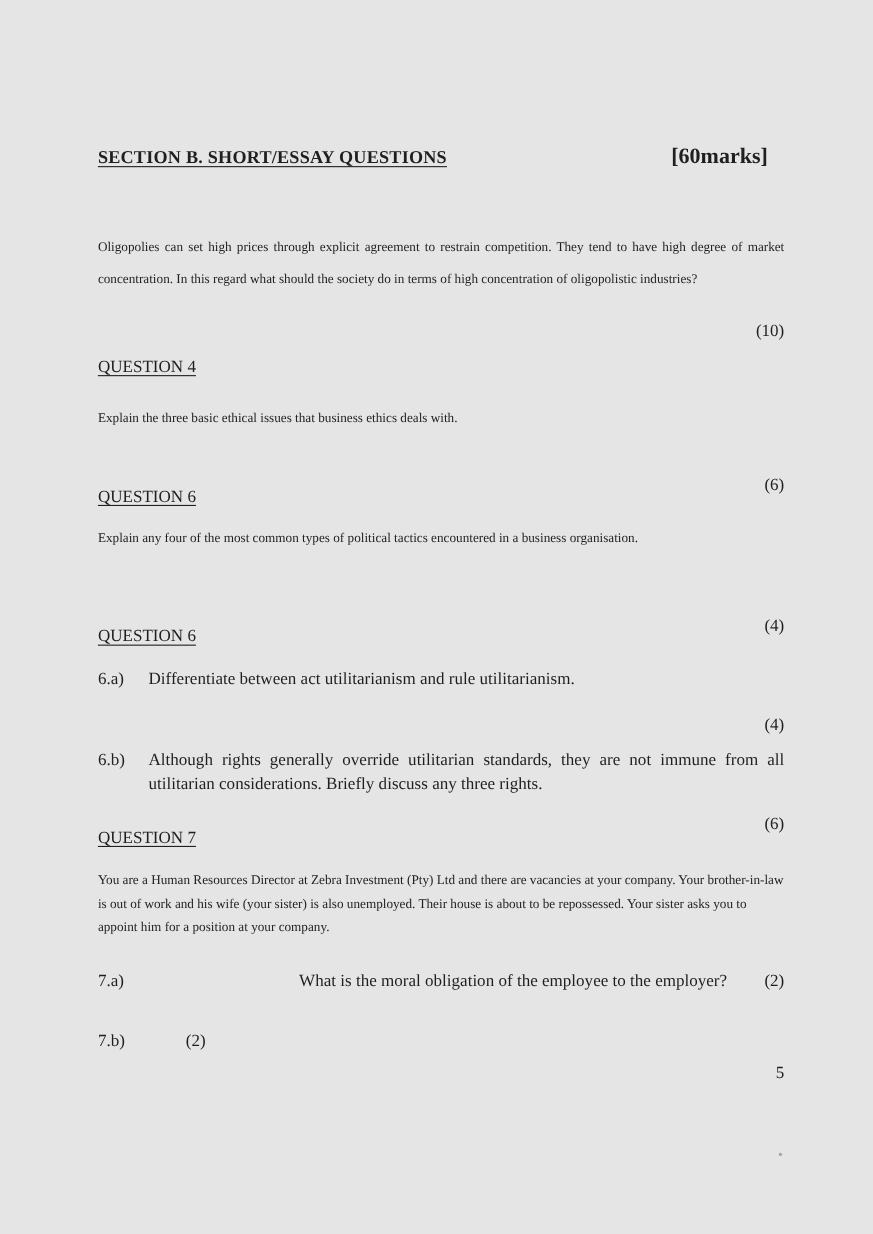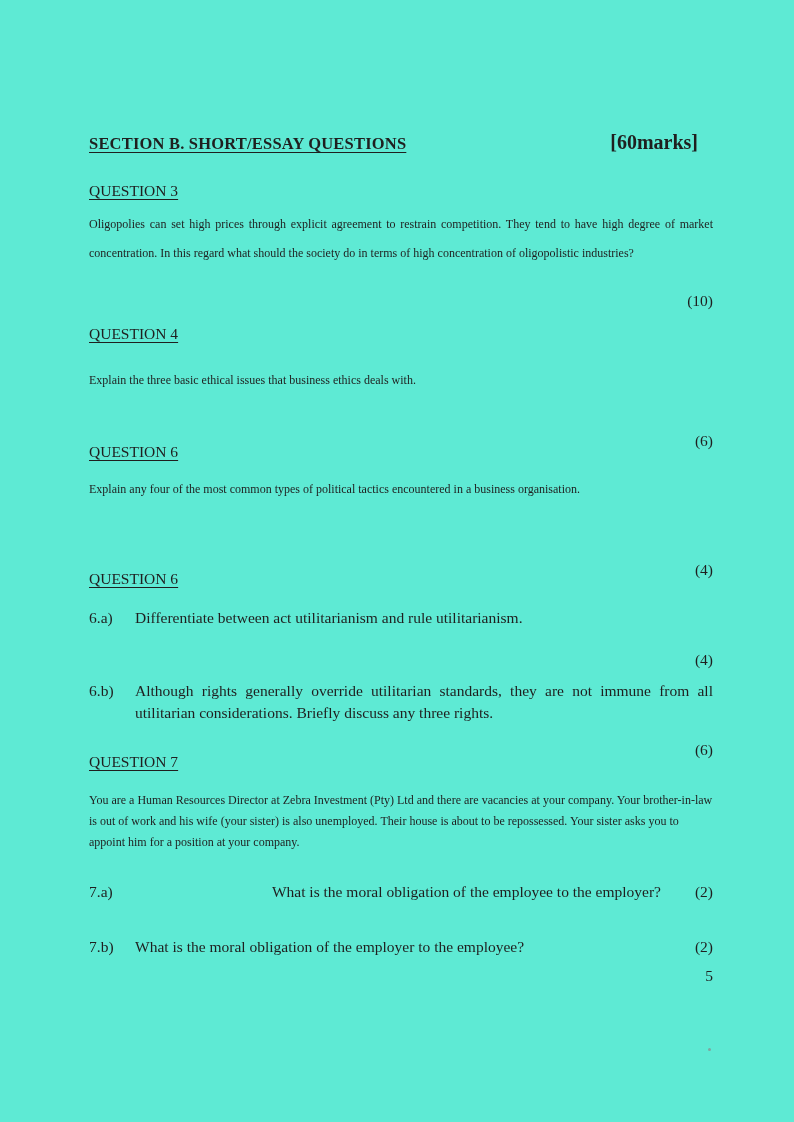--- a/index.html
+++ b/index.html
@@ -1,19 +1,19 @@
 <!DOCTYPE html>
 <html><head>
 <meta charset="utf-8">
 <style>
   html, body { margin:0; padding:0; background:#ffffff; }
   .page {
     position:relative;
     width:794px; height:1122px;
-    background:#5eead4;
+    background:#e5e5e5;
     font-family:"Liberation Serif", "DejaVu Serif", serif;
     color:#1f1f1f;
     overflow:hidden;
   }
   .blk { position:absolute; left:89px; width:624px; }
   .hdr-row { display:flex; justify-content:space-between; align-items:baseline; }
   .bold { font-weight:bold; }
   .uline { text-decoration:underline; text-underline-offset:3px; }
   .sec-title { font-size:16.5px; letter-spacing:0.2px; }
   .sec-marks { font-size:20px; padding-right:15px; }
@@ -32,21 +32,20 @@
 </head>
 <body>
 
 <div class="page">
 
   <div class="blk hdr-row" style="top:131px">
     <span class="bold uline sec-title">SECTION B. SHORT/ESSAY QUESTIONS</span>
     <span class="bold sec-marks">[60marks]</span>
   </div>
 
-  <div class="blk qhead uline" style="top:182px">QUESTION 3</div>
   <div class="blk body-text lh-wide" style="top:210px">Oligopolies can set high prices through explicit agreement to restrain competition. They tend to have high degree of market concentration. In this regard what should the society do in terms of high concentration of oligopolistic industries?</div>
   <div class="blk marks-right" style="top:267px">(10)</div>
 
   <div class="blk qhead uline" style="top:325px">QUESTION 4</div>
   <div class="blk body-text lh-single" style="top:370px">Explain the three basic ethical issues that business ethics deals with.</div>
   <div class="blk marks-right" style="top:407px">(6)</div>
 
   <div class="blk qhead uline" style="top:443px">QUESTION 6</div>
   <div class="blk body-text lh-single" style="top:479px">Explain any four of the most common types of political tactics encountered in a business organisation.</div>
   <div class="blk marks-right" style="top:536px">(4)</div>
@@ -69,21 +68,20 @@
   <div class="blk body-text lh-single" style="top:790px; line-height:21px; text-align:left;">You are a Human Resources Director at Zebra Investment (Pty) Ltd and there are vacancies at your company.  Your brother-in-law is out of work and his wife (your sister) is also unemployed. Their house is about to be repossessed.  Your sister asks you to appoint him for a position at your company.</div>
 
   <div class="blk sub-row" style="top:881px">
     <span class="sub-label">7.a)</span>
     <span class="sub-text" style="text-align:right">What is the moral obligation of the employee to the employer?</span>
     <span class="sub-marks">(2)</span>
   </div>
 
   <div class="blk sub-row" style="top:936px">
     <span class="sub-label">7.b)</span>
-    <span class="sub-text" style="text-align:left">What is the moral obligation of the employer to the employee?</span>
     <span class="sub-marks">(2)</span>
   </div>
 
   <div class="blk page-num" style="top:967px">5</div>
 
   <div class="artifact" style="left:708px; top:1048px;"></div>
 
 </div>
 
 </body></html>

